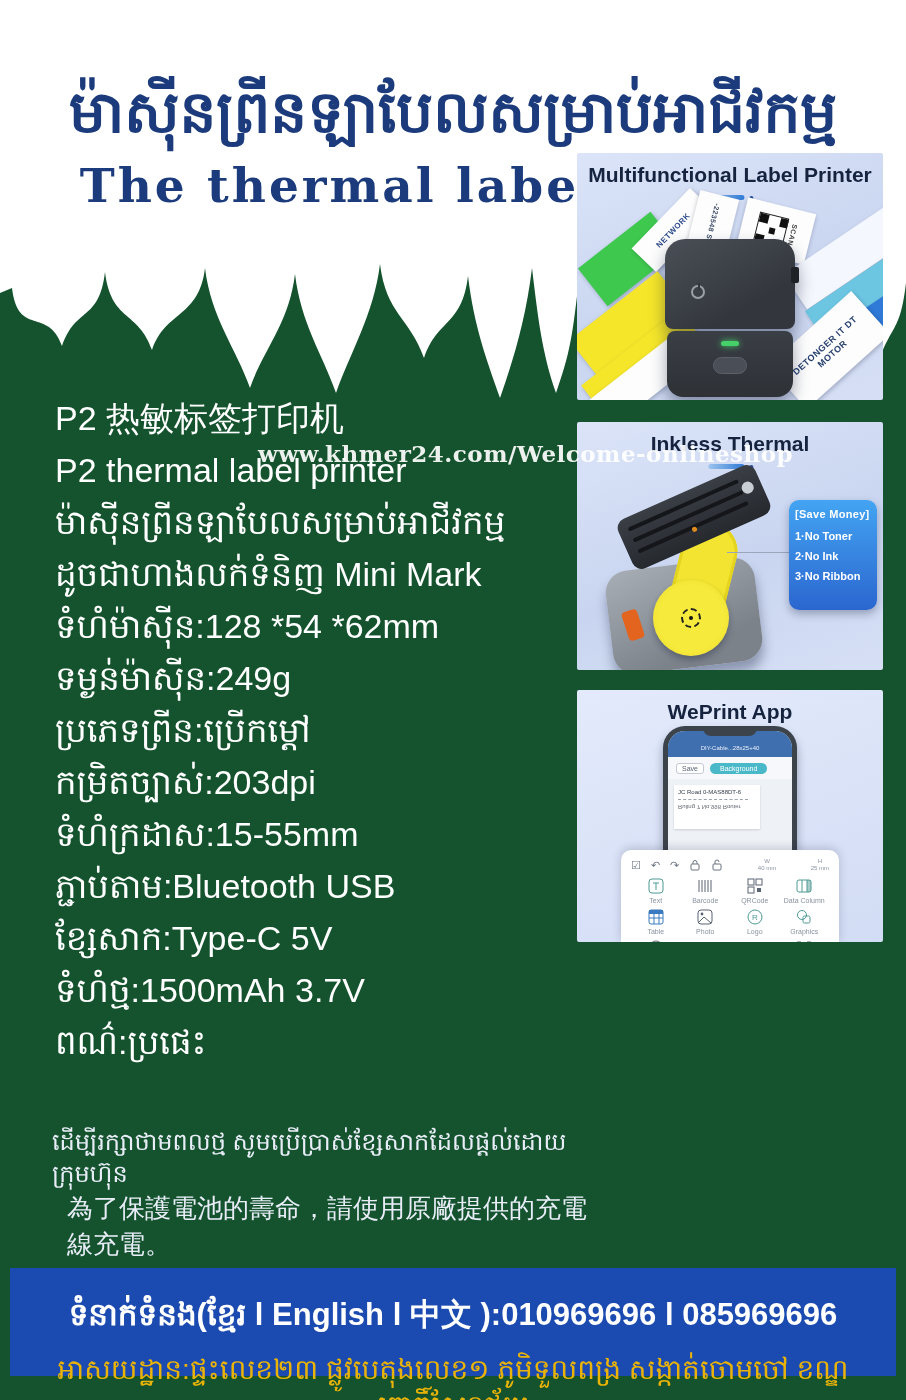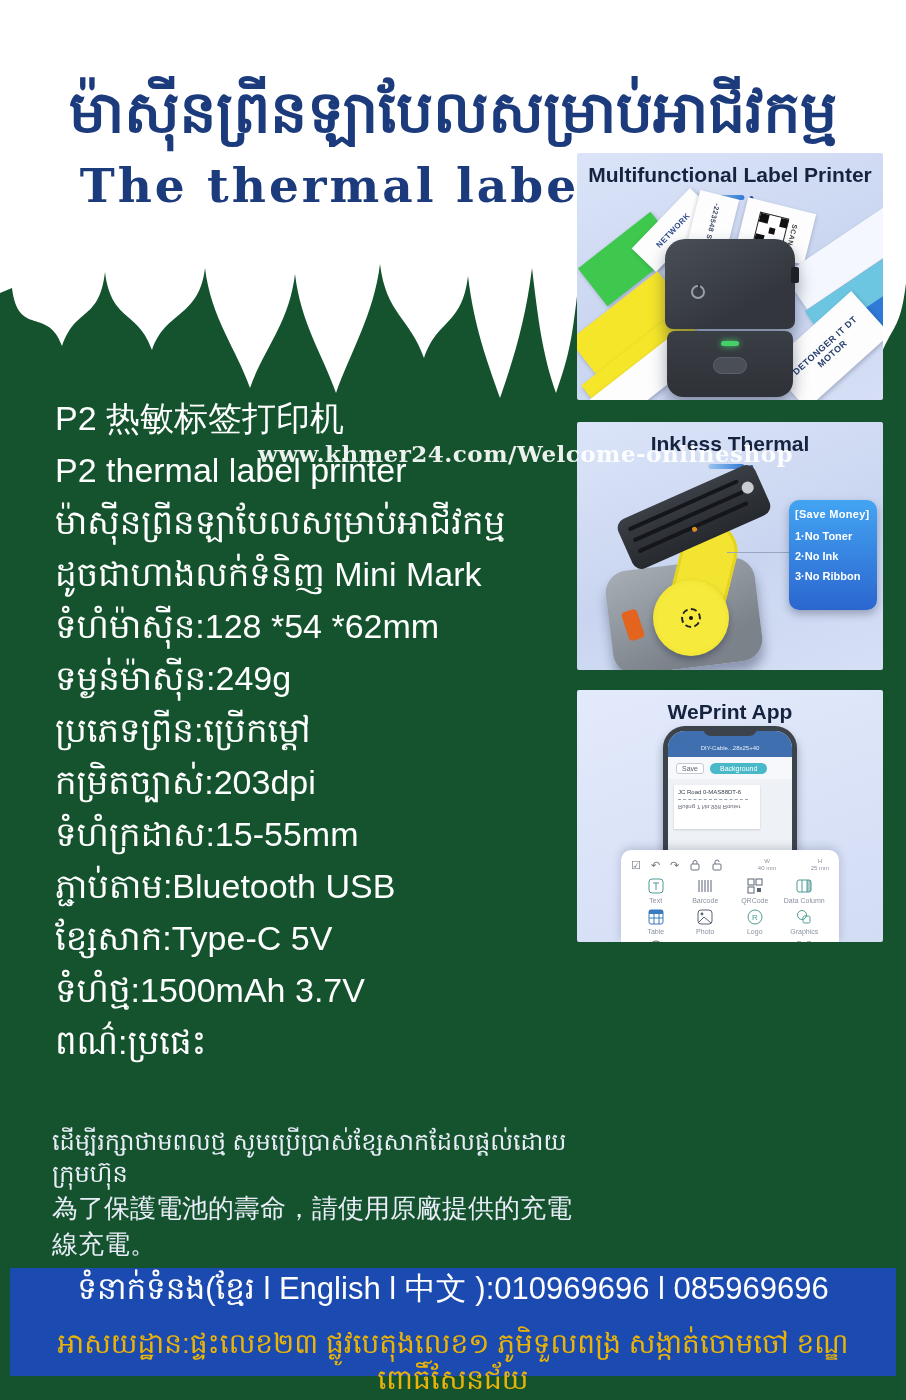--- a/index.html
+++ b/index.html
@@ -15,21 +15,21 @@
 
   
   .navy { position:absolute; top:258px; left:0; width:906px; height:1142px; background:#14532d; z-index:1; }
   .drip { position:absolute; top:0; left:0; display:block; }
 
   
   .specs { position:absolute; top:134px; left:55px; width:520px; color:#ffffff;
     font-size:34px; line-height:52px; z-index:5; }
   .notes { position:absolute; top:868px; left:52px; width:540px; color:#e8edf8; z-index:5; }
   .note-khmer { font-size:24px; line-height:32px; }
-  .note-chinese { font-size:26px; line-height:36px; }
+  .note-chinese { font-size:26px; line-height:36px;margin-left:15px; }
 
   
   .watermark { position:absolute; top:440px; left:258px; z-index:30;
     font-family:"DejaVu Serif", serif; font-weight:bold; font-size:23px;
     color:rgba(255,255,255,0.92); letter-spacing:0.5px; }
 
   
   .card { position:absolute; left:577px; width:306px; border-radius:2px;
     background:linear-gradient(160deg,#dbe4f8 0%,#c9d5f0 55%,#d6dff5 100%);
     overflow:hidden; z-index:4; }
@@ -143,21 +143,21 @@
   .mini-row { display:flex; align-items:center; gap:10px; height:18px; color:#6a7380; }
   .mini-ic { font-size:11px; line-height:12px; color:#6a7380; }
   .mini-dim { margin-left:auto; text-align:center; font-size:6px; color:#8a93a0; line-height:7px; }
   .tool-grid { display:grid; grid-template-columns:repeat(4,1fr); row-gap:4px; margin-top:3px; }
   .tool-cell { display:flex; flex-direction:column; align-items:center; gap:2px; color:#4f9a94; }
   .tool-label { font-size:7px; color:#8a93a0; white-space:nowrap; }
 
   
   .footer-band { position:absolute; left:10px; right:10px; top:1268px; height:108px;
     background:#1b4ab0; z-index:10; color:#fff; text-align:center; }
-  .footer-line1 { margin-top:0; font-size:31px; font-weight:normal; line-height:42px; }
+  .footer-line1 { margin-top:26px; font-size:31px; font-weight:bold; line-height:42px; }
   .footer-line2 { font-size:28px; line-height:36px; color:#eab308;margin-top:16px; }
 
   svg.icon { display:block; }
 </style>
 </head>
 <body>
 
 <div class="page">
 
   <div class="header">

